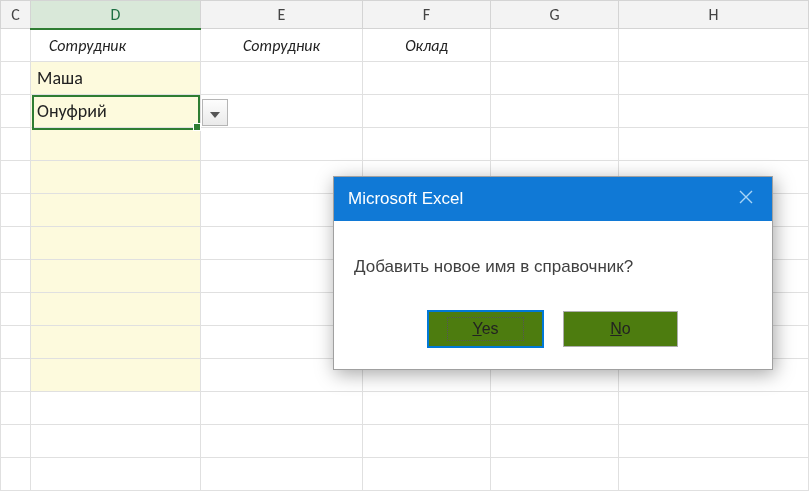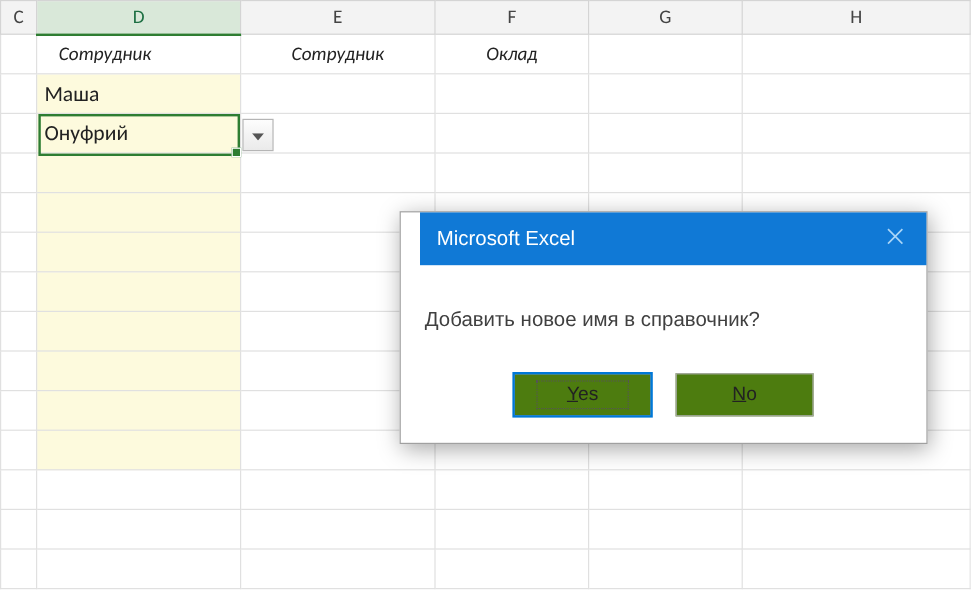--- a/index.html
+++ b/index.html
@@ -103,21 +103,20 @@
   .dialog-title {
     height: 44px;
     background: #1079d6;
     color: #fff;
     display: flex;
     align-items: center;
     padding: 16px 14px;
     font-size: 17px;
     font-weight: 400;
     position: relative;
-    margin-left: 16px;
   }
   .dialog-close {
     position: absolute;
     right: 0;
     top: 0;
     width: 52px;
     height: 44px;
     display: flex;
     align-items: center;
     justify-content: center;

